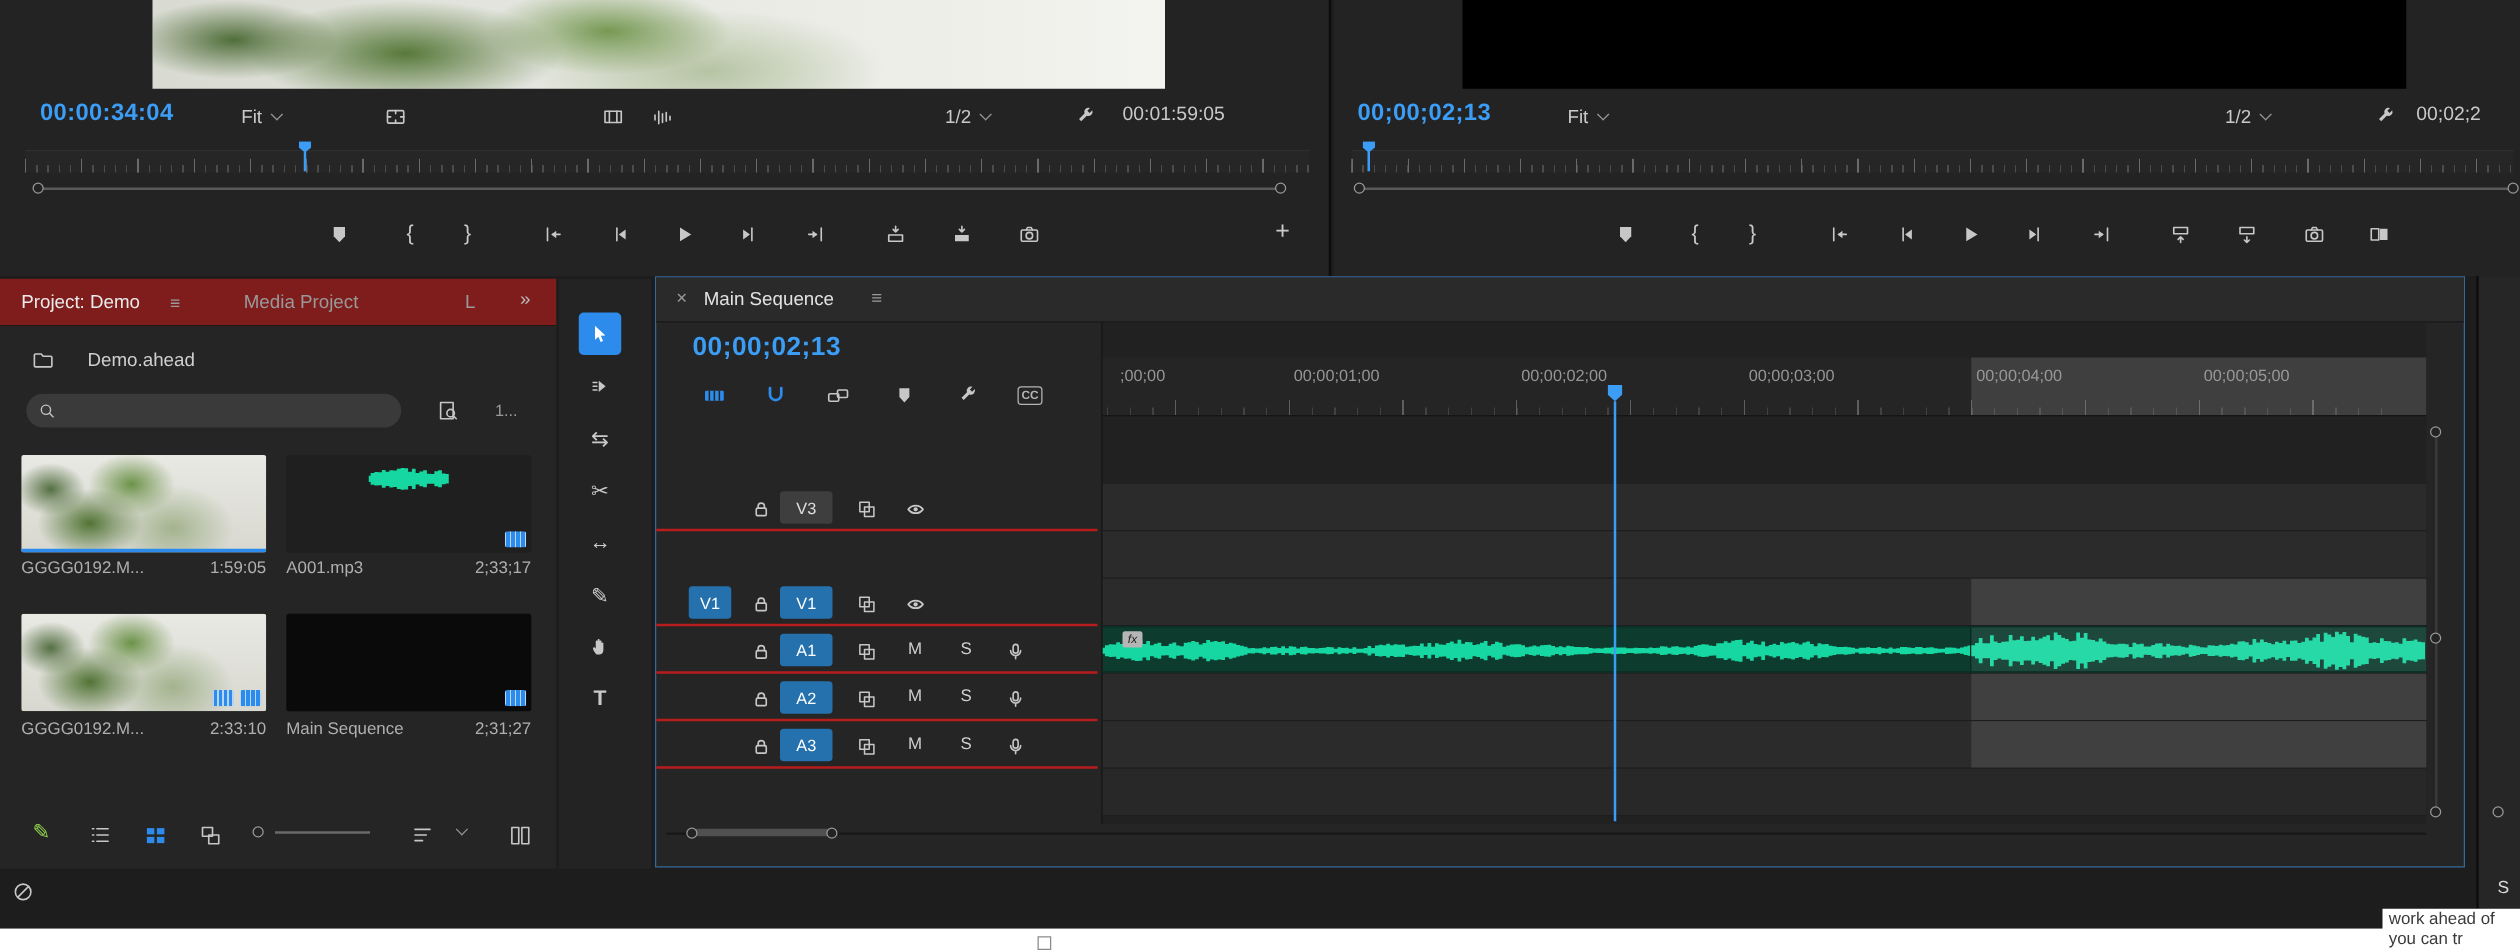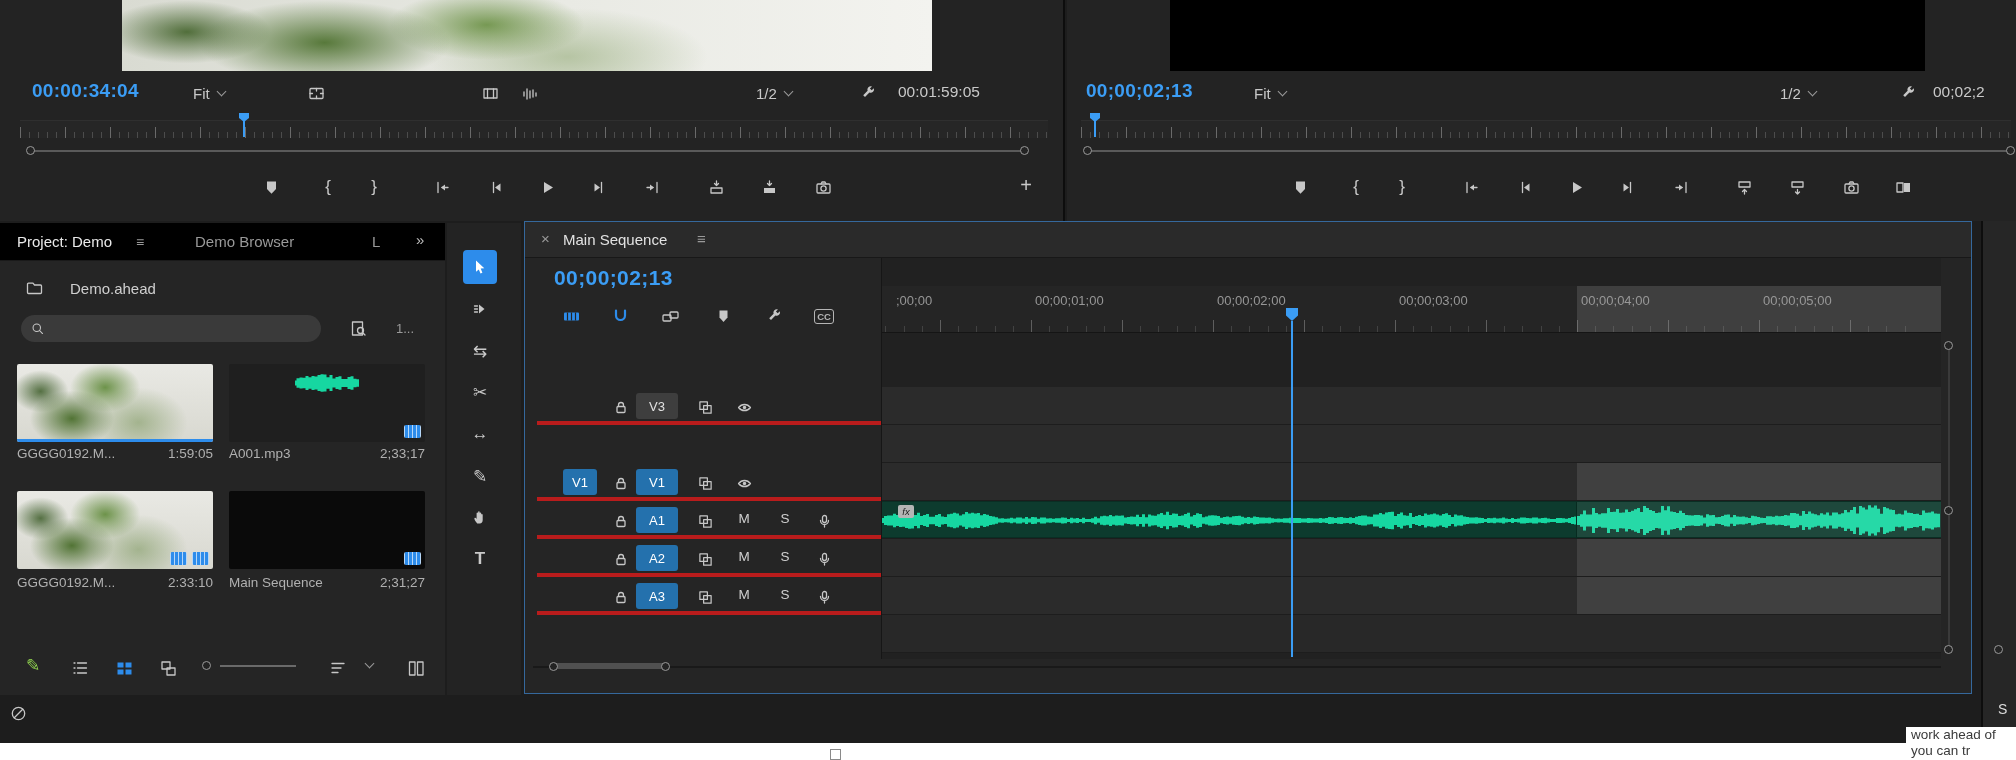--- a/index.html
+++ b/index.html
@@ -42,21 +42,21 @@
     background-repeat:no-repeat;
     border-top:1px solid #2f2f2f}
   .zoomline{position:absolute;height:2px;background:#5a5a5a}
   .zknob{position:absolute;width:9px;height:9px;border-radius:50%;border:1.5px solid #9a9a9a;background:#232323}
   .mph{position:absolute;width:2px;height:16px;background:#3b9df5}
   .mph::before{content:"";position:absolute;top:-8px;left:-4px;width:10px;height:9px;background:#3b9df5;
     clip-path:polygon(0 0,100% 0,100% 55%,50% 100%,0 55%)}
 
   
   .project{left:0;top:223px;width:445px;height:472px;background:#252525}
-  .ptabbar{position:absolute;left:0;top:0;width:445px;height:38px;background:#000000;border-bottom:1px solid #1a1a1a}
+  .ptabbar{position:absolute;left:0;top:0;width:445px;height:38px;background:#7f1d1d;border-bottom:1px solid #1a1a1a}
   .ptab{position:absolute;font-size:15px;color:#999;top:10px}
   .ptab.active{color:#eaeaea}
   .menu-glyph{color:#9a9a9a;font-size:14px}
   .searchbox{position:absolute;left:21px;top:92px;width:300px;height:27px;border-radius:14px;background:#3a3a3a;display:flex;align-items:center;gap:7px;padding-left:10px}
   .searchinput{background:transparent;border:none;outline:none;color:#ddd;font-size:14px;width:250px;font-family:"Liberation Sans",sans-serif}
   .pitem-thumb{position:absolute;width:196px;height:78px;border-radius:2px;background:#101010;overflow:hidden}
   .thumb-plant{background:
     radial-gradient(60px 40px at 28% 70%, rgba(74,110,44,.95), rgba(74,110,44,0) 70%),
     radial-gradient(50px 35px at 45% 30%, rgba(96,138,58,.9), transparent 70%),
     radial-gradient(40px 30px at 12% 35%, rgba(60,92,40,.85), transparent 70%),
@@ -75,21 +75,21 @@
   .tool{position:absolute;left:16px;width:34px;height:34px;display:flex;align-items:center;justify-content:center;color:#c9c9c9;font-size:17px;border-radius:4px}
   .tool.active{background:#2d8ceb;color:#fff}
 
   
   .timeline{left:524px;top:221px;width:1448px;height:473px;background:#252525;border:1px solid #35689c}
   .tl-tabbar{position:absolute;left:0;top:0;width:100%;height:36px;background:#2a2a2a;border-bottom:1px solid #181818}
   .tl-tab-close{position:absolute;left:16px;top:8px;color:#9a9a9a;font-size:15px}
   .tl-tab-label{position:absolute;left:38px;top:9px;color:#e2e2e2;font-size:15px}
   .tl-tab-menu{position:absolute;left:172px;top:8px;color:#9a9a9a;font-size:15px}
   .tl-tc{position:absolute;left:29px;top:44px;color:#3b9df5;font-size:21px;font-weight:bold;letter-spacing:.4px}
-  .trh{position:absolute;left:12px;width:353px;height:38px;border-bottom:4px solid #b91c1c}
+  .trh{position:absolute;left:0;width:353px;height:38px;border-bottom:2px solid #b91c1c}
   .badge{position:absolute;top:6px;left:99px;width:42px;height:26px;border-radius:3px;background:#3e3e3e;color:#e0e0e0;
     font-size:13px;display:flex;align-items:center;justify-content:center}
   .badge.blue{background:#2471ad;color:#fff}
   .patch{left:26px;width:34px}
   .tletter{position:absolute;top:10px;width:18px;text-align:center;font-size:13.5px;color:#d0d0d0}
   .tl-content{position:absolute;left:356px;top:36px;width:1060px;height:401px;background:#212121;overflow:hidden;border-left:1px solid #161616}
   .tlruler{position:absolute;left:0;top:28px;width:1060px;height:47px;background-color:#252525;
     background-image:
       repeating-linear-gradient(90deg,#5e5e5e 0 1px,transparent 1px 91px),
       repeating-linear-gradient(90deg,#424242 0 1px,transparent 1px 18.2px);
@@ -311,21 +311,21 @@
           <rect class="ln" x="2" y="4" width="6" height="9"></rect>
           <rect class="fl" x="9" y="4" width="6" height="9"></rect>
         </svg>
     </div>
   </section>
 
   <section class="panel project">
     <div class="ptabbar">
       <span class="ptab active" style="left:17px">Project: Demo</span>
       <span class="ptab menu-glyph" style="left:136px;top:11px">≡</span>
-      <span class="ptab" style="left:195px">Demo Browser</span>
+      <span class="ptab" style="left:195px">Media Project</span>
       <span class="ptab" style="left:372px">L</span>
       <span class="ptab" style="left:416px;top:8px;color:#bbb">»</span>
     </div>
 
     <div class="sicon" style="left:24px;top:55px">
       <svg class="svgico" viewBox="0 0 17 17">
           <path class="ln" d="M1.5 5v7.5a1 1 0 0 0 1 1h12a1 1 0 0 0 1-1V6a1 1 0 0 0-1-1H8.5L7 3.2H2.5a1 1 0 0 0-1 1z"></path>
         </svg>
     </div>
     <div class="abs" style="left:70px;top:57px;font-size:15px;color:#cfcfcf">Demo.ahead</div>

